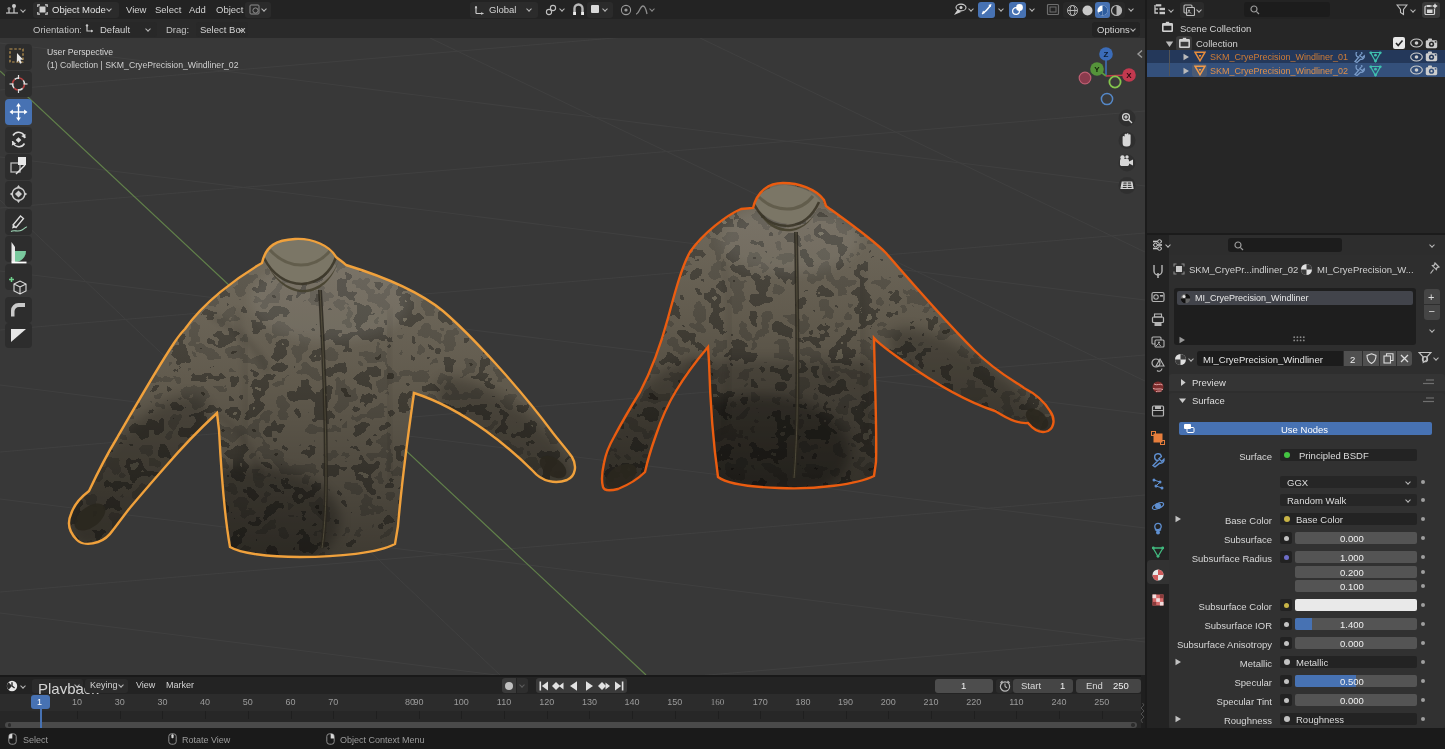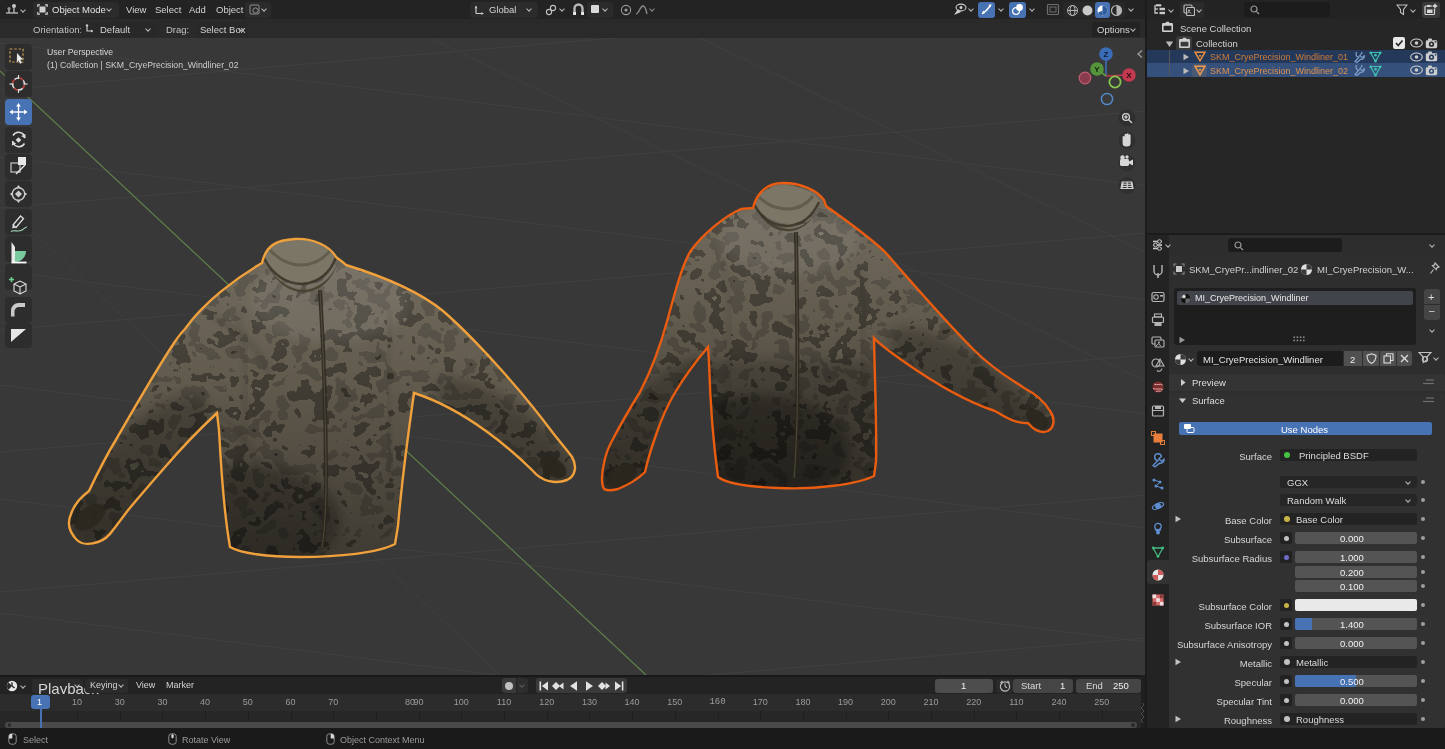--- a/index.html
+++ b/index.html
@@ -931,21 +931,21 @@
       <span class="abs" style="left:504.03px;top:697px;transform:translateX(-50%);color:#9b9b9b;font-size:9px;font-family:'Liberation Sans',sans-serif;">110</span>
       <div class="abs" style="left:504.03px;top:711px;width:1px;height:8px;background:#1f1f1f;"></div>
       <span class="abs" style="left:546.7299999999999px;top:697px;transform:translateX(-50%);color:#9b9b9b;font-size:9px;font-family:'Liberation Sans',sans-serif;">120</span>
       <div class="abs" style="left:546.7299999999999px;top:711px;width:1px;height:8px;background:#1f1f1f;"></div>
       <span class="abs" style="left:589.43px;top:697px;transform:translateX(-50%);color:#9b9b9b;font-size:9px;font-family:'Liberation Sans',sans-serif;">130</span>
       <div class="abs" style="left:589.43px;top:711px;width:1px;height:8px;background:#1f1f1f;"></div>
       <span class="abs" style="left:632.13px;top:697px;transform:translateX(-50%);color:#9b9b9b;font-size:9px;font-family:'Liberation Sans',sans-serif;">140</span>
       <div class="abs" style="left:632.13px;top:711px;width:1px;height:8px;background:#1f1f1f;"></div>
       <span class="abs" style="left:674.8299999999999px;top:697px;transform:translateX(-50%);color:#9b9b9b;font-size:9px;font-family:'Liberation Sans',sans-serif;">150</span>
       <div class="abs" style="left:674.8299999999999px;top:711px;width:1px;height:8px;background:#1f1f1f;"></div>
-      <span class="abs" style="left:717.53px;top:697px;transform:translateX(-50%);color:#9b9b9b;font-size:9px;font-family:Liberation Mono, monospace;">160</span>
+      <span class="abs" style="left:717.53px;top:697px;transform:translateX(-50%);color:#9b9b9b;font-size:9px;font-family:Liberation Serif, serif;">160</span>
       <div class="abs" style="left:717.53px;top:711px;width:1px;height:8px;background:#1f1f1f;"></div>
       <span class="abs" style="left:760.2299999999999px;top:697px;transform:translateX(-50%);color:#9b9b9b;font-size:9px;font-family:'Liberation Sans',sans-serif;">170</span>
       <div class="abs" style="left:760.2299999999999px;top:711px;width:1px;height:8px;background:#1f1f1f;"></div>
       <span class="abs" style="left:802.93px;top:697px;transform:translateX(-50%);color:#9b9b9b;font-size:9px;font-family:'Liberation Sans',sans-serif;">180</span>
       <div class="abs" style="left:802.93px;top:711px;width:1px;height:8px;background:#1f1f1f;"></div>
       <span class="abs" style="left:845.63px;top:697px;transform:translateX(-50%);color:#9b9b9b;font-size:9px;font-family:'Liberation Sans',sans-serif;">190</span>
       <div class="abs" style="left:845.63px;top:711px;width:1px;height:8px;background:#1f1f1f;"></div>
       <span class="abs" style="left:888.3299999999999px;top:697px;transform:translateX(-50%);color:#9b9b9b;font-size:9px;font-family:'Liberation Sans',sans-serif;">200</span>
       <div class="abs" style="left:888.3299999999999px;top:711px;width:1px;height:8px;background:#1f1f1f;"></div>
       <span class="abs" style="left:931.03px;top:697px;transform:translateX(-50%);color:#9b9b9b;font-size:9px;font-family:'Liberation Sans',sans-serif;">210</span>

